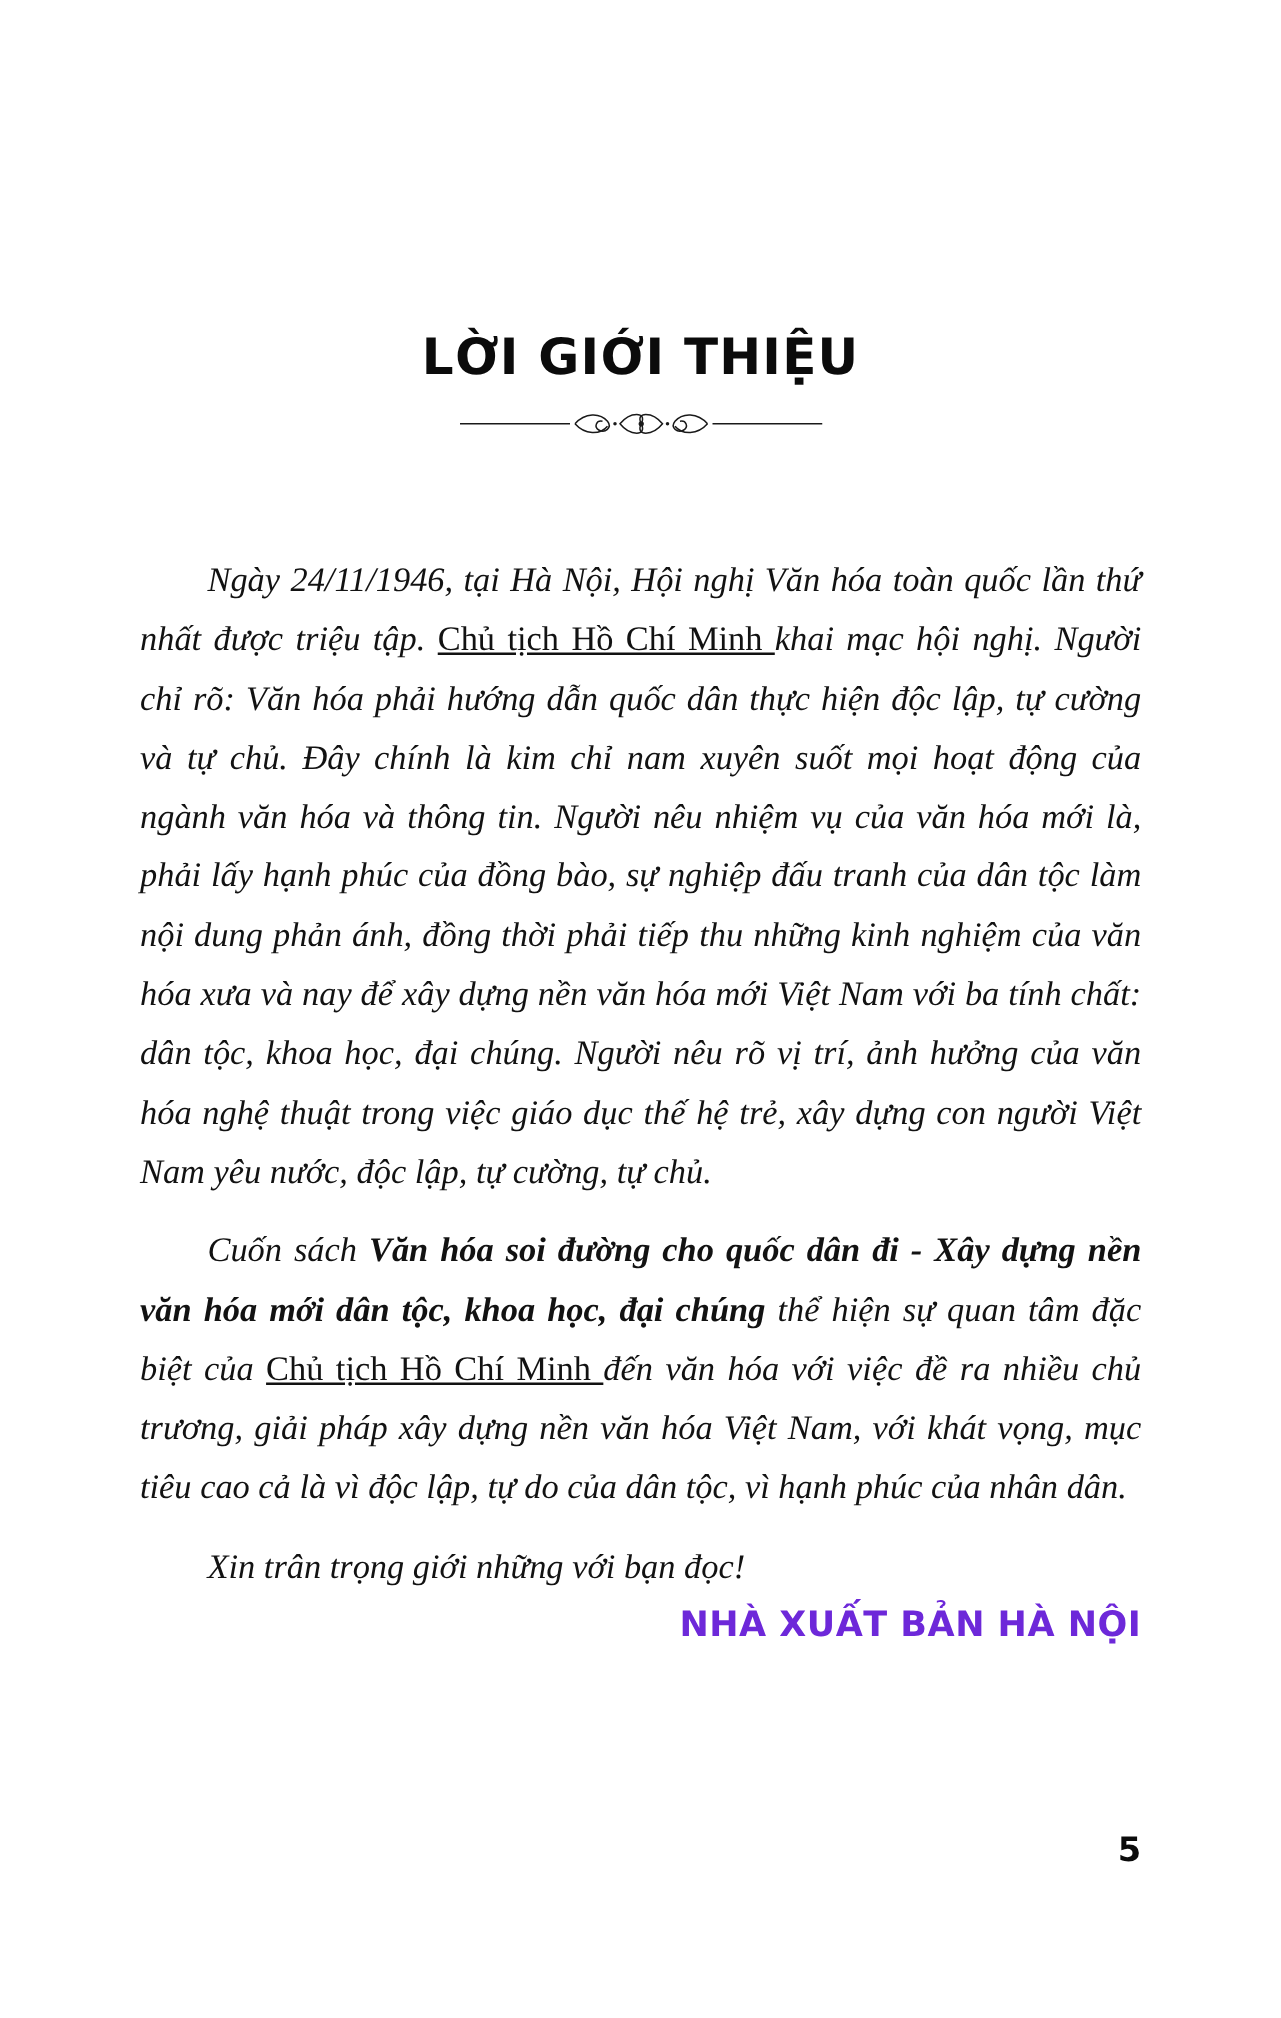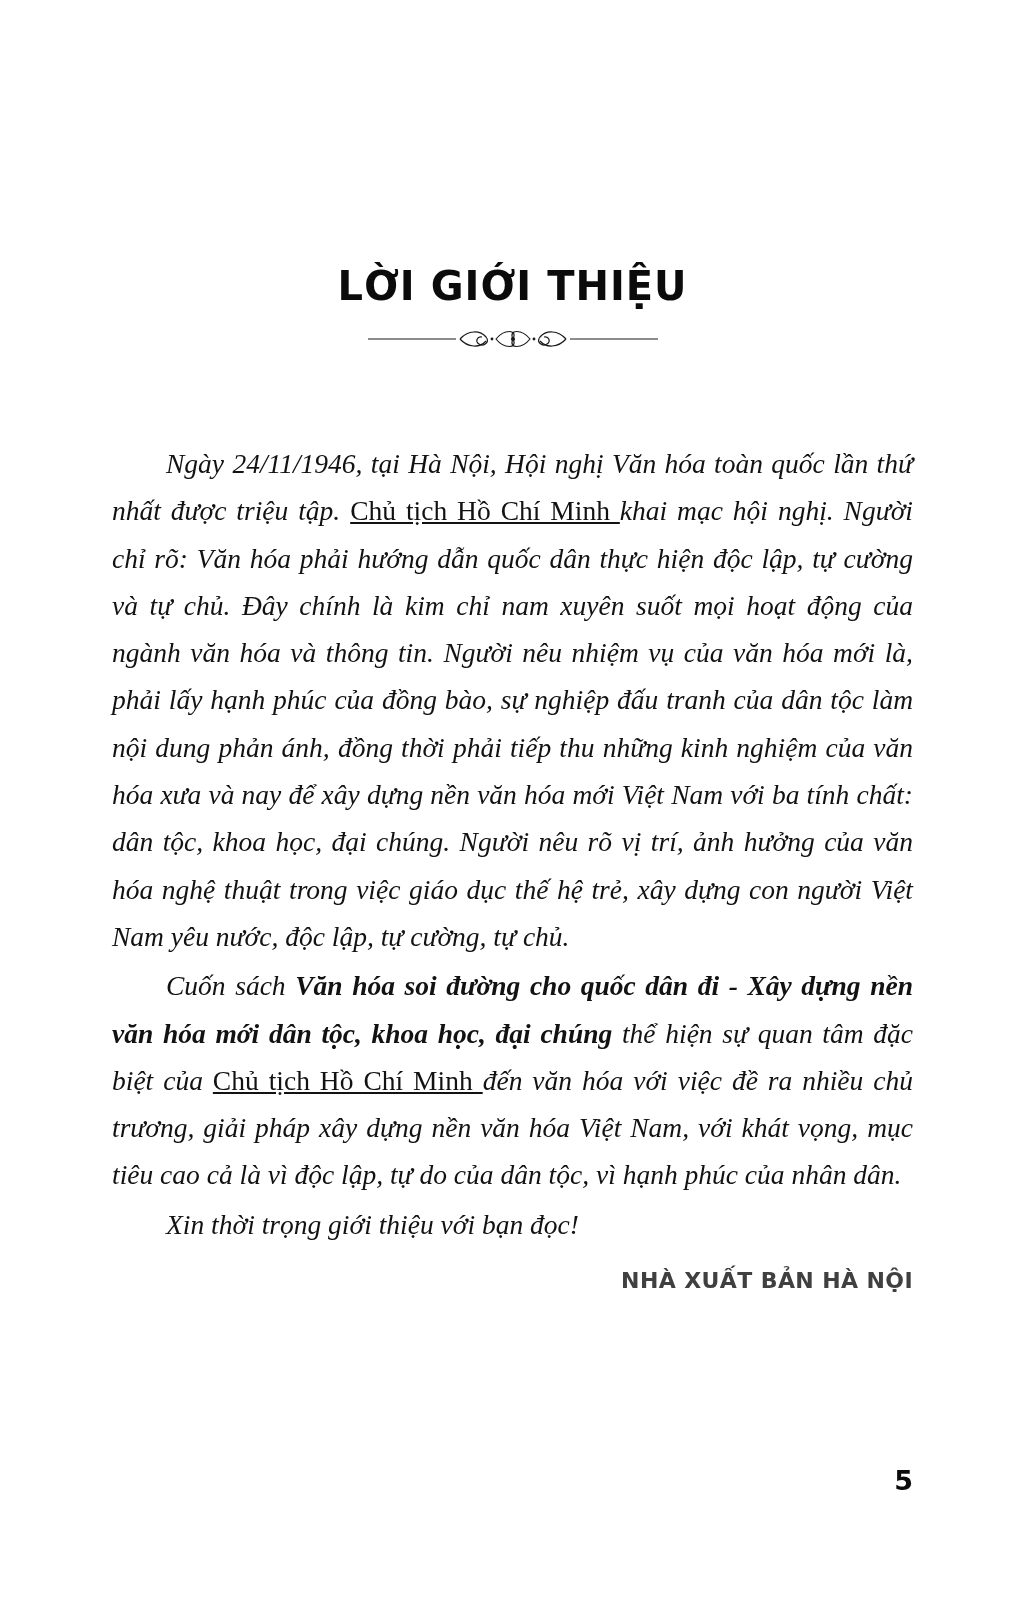--- a/index.html
+++ b/index.html
@@ -48,39 +48,38 @@
     line-height: 1.72;
     text-align: justify;
     text-justify: inter-word;
     color: #121212;
   }
   .para {
     margin: 0 0 0 0;
     text-indent: 54px;
   }
   .para + .para {
-    margin-top: 2px;
+    margin-top: 16px;
   }
   .roman {
     font-style: normal;
     text-decoration: underline;
   }
   .bold-italic {
     font-weight: bold;
     font-style: italic;
   }
   .signature {
-    margin-top: 14px;
     text-align: right;
     font-family: "DejaVu Sans", sans-serif;
     font-weight: bold;
     font-style: normal;
-    font-size: 22px;
+    font-size: 28px;
     letter-spacing: 0.4px;
-    color: #404040;
+    color: #6d28d9;
   }
   .page-number {
     position: absolute;
     right: 112px;
     bottom: 118px;
     font-family: "DejaVu Sans", sans-serif;
     font-weight: bold;
     font-size: 27px;
     color: #0b0b0b;
   }
@@ -107,19 +106,19 @@
   </svg>
 
   <div class="body-text">
     <p class="para">
       <span class="italic">Ngày 24/11/1946, tại Hà Nội, Hội nghị Văn hóa toàn quốc lần thứ nhất được triệu tập. </span><span class="roman">Chủ tịch Hồ Chí Minh </span><span class="italic">khai mạc hội nghị. Người chỉ rõ: Văn hóa phải hướng dẫn quốc dân thực hiện độc lập, tự cường và tự chủ. Đây chính là kim chỉ nam xuyên suốt mọi hoạt động của ngành văn hóa và thông tin. Người nêu nhiệm vụ của văn hóa mới là, phải lấy hạnh phúc của đồng bào, sự nghiệp đấu tranh của dân tộc làm nội dung phản ánh, đồng thời phải tiếp thu những kinh nghiệm của văn hóa xưa và nay để xây dựng nền văn hóa mới Việt Nam với ba tính chất: dân tộc, khoa học, đại chúng. Người nêu rõ vị trí, ảnh hưởng của văn hóa nghệ thuật trong việc giáo dục thế hệ trẻ, xây dựng con người Việt Nam yêu nước, độc lập, tự cường, tự chủ.</span>
     </p>
     <p class="para">
       <span class="italic">Cuốn sách </span><span class="bold-italic">Văn hóa soi đường cho quốc dân đi - Xây dựng nền văn hóa mới dân tộc, khoa học, đại chúng </span><span class="italic">thể hiện sự quan tâm đặc biệt của </span><span class="roman">Chủ tịch Hồ Chí Minh </span><span class="italic">đến văn hóa với việc đề ra nhiều chủ trương, giải pháp xây dựng nền văn hóa Việt Nam, với khát vọng, mục tiêu cao cả là vì độc lập, tự do của dân tộc, vì hạnh phúc của nhân dân.</span>
     </p>
     <p class="para">
-      <span class="italic">Xin thời trọng giới thiệu với bạn đọc!</span>
+      <span class="italic">Xin trân trọng giới những với bạn đọc!</span>
     </p>
     <div class="signature">NHÀ XUẤT BẢN HÀ NỘI</div>
   </div>
 
   <div class="page-number">5</div>
 </div>
 
 </body></html>

